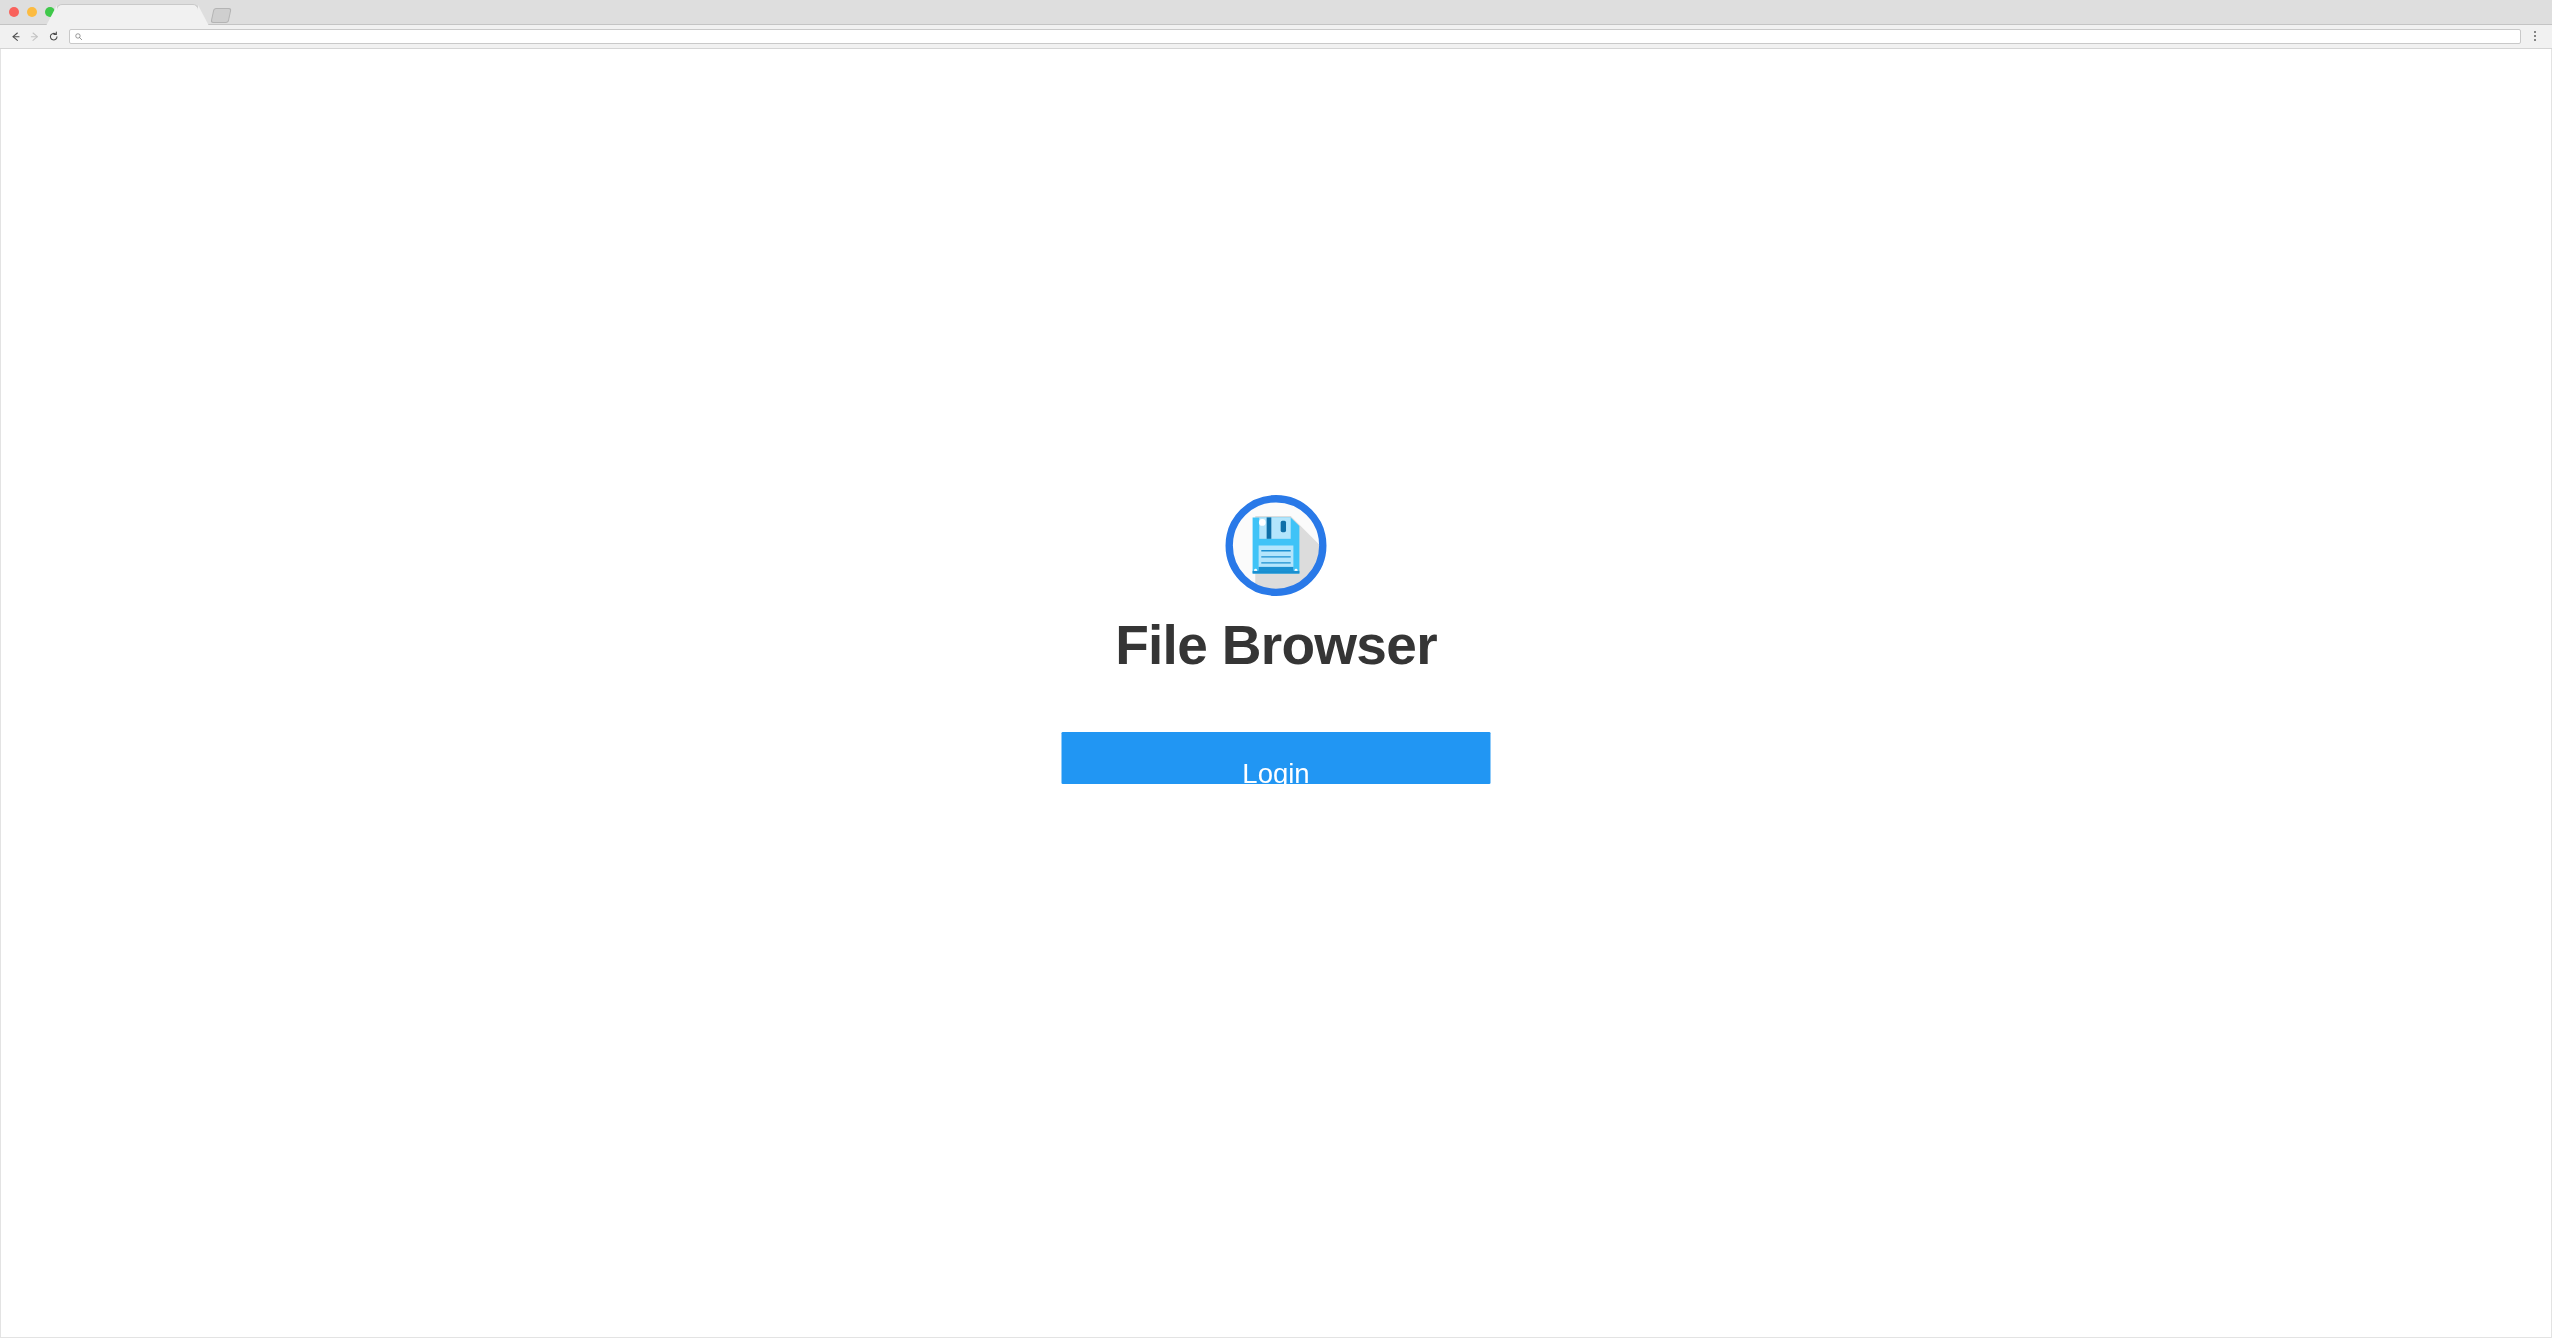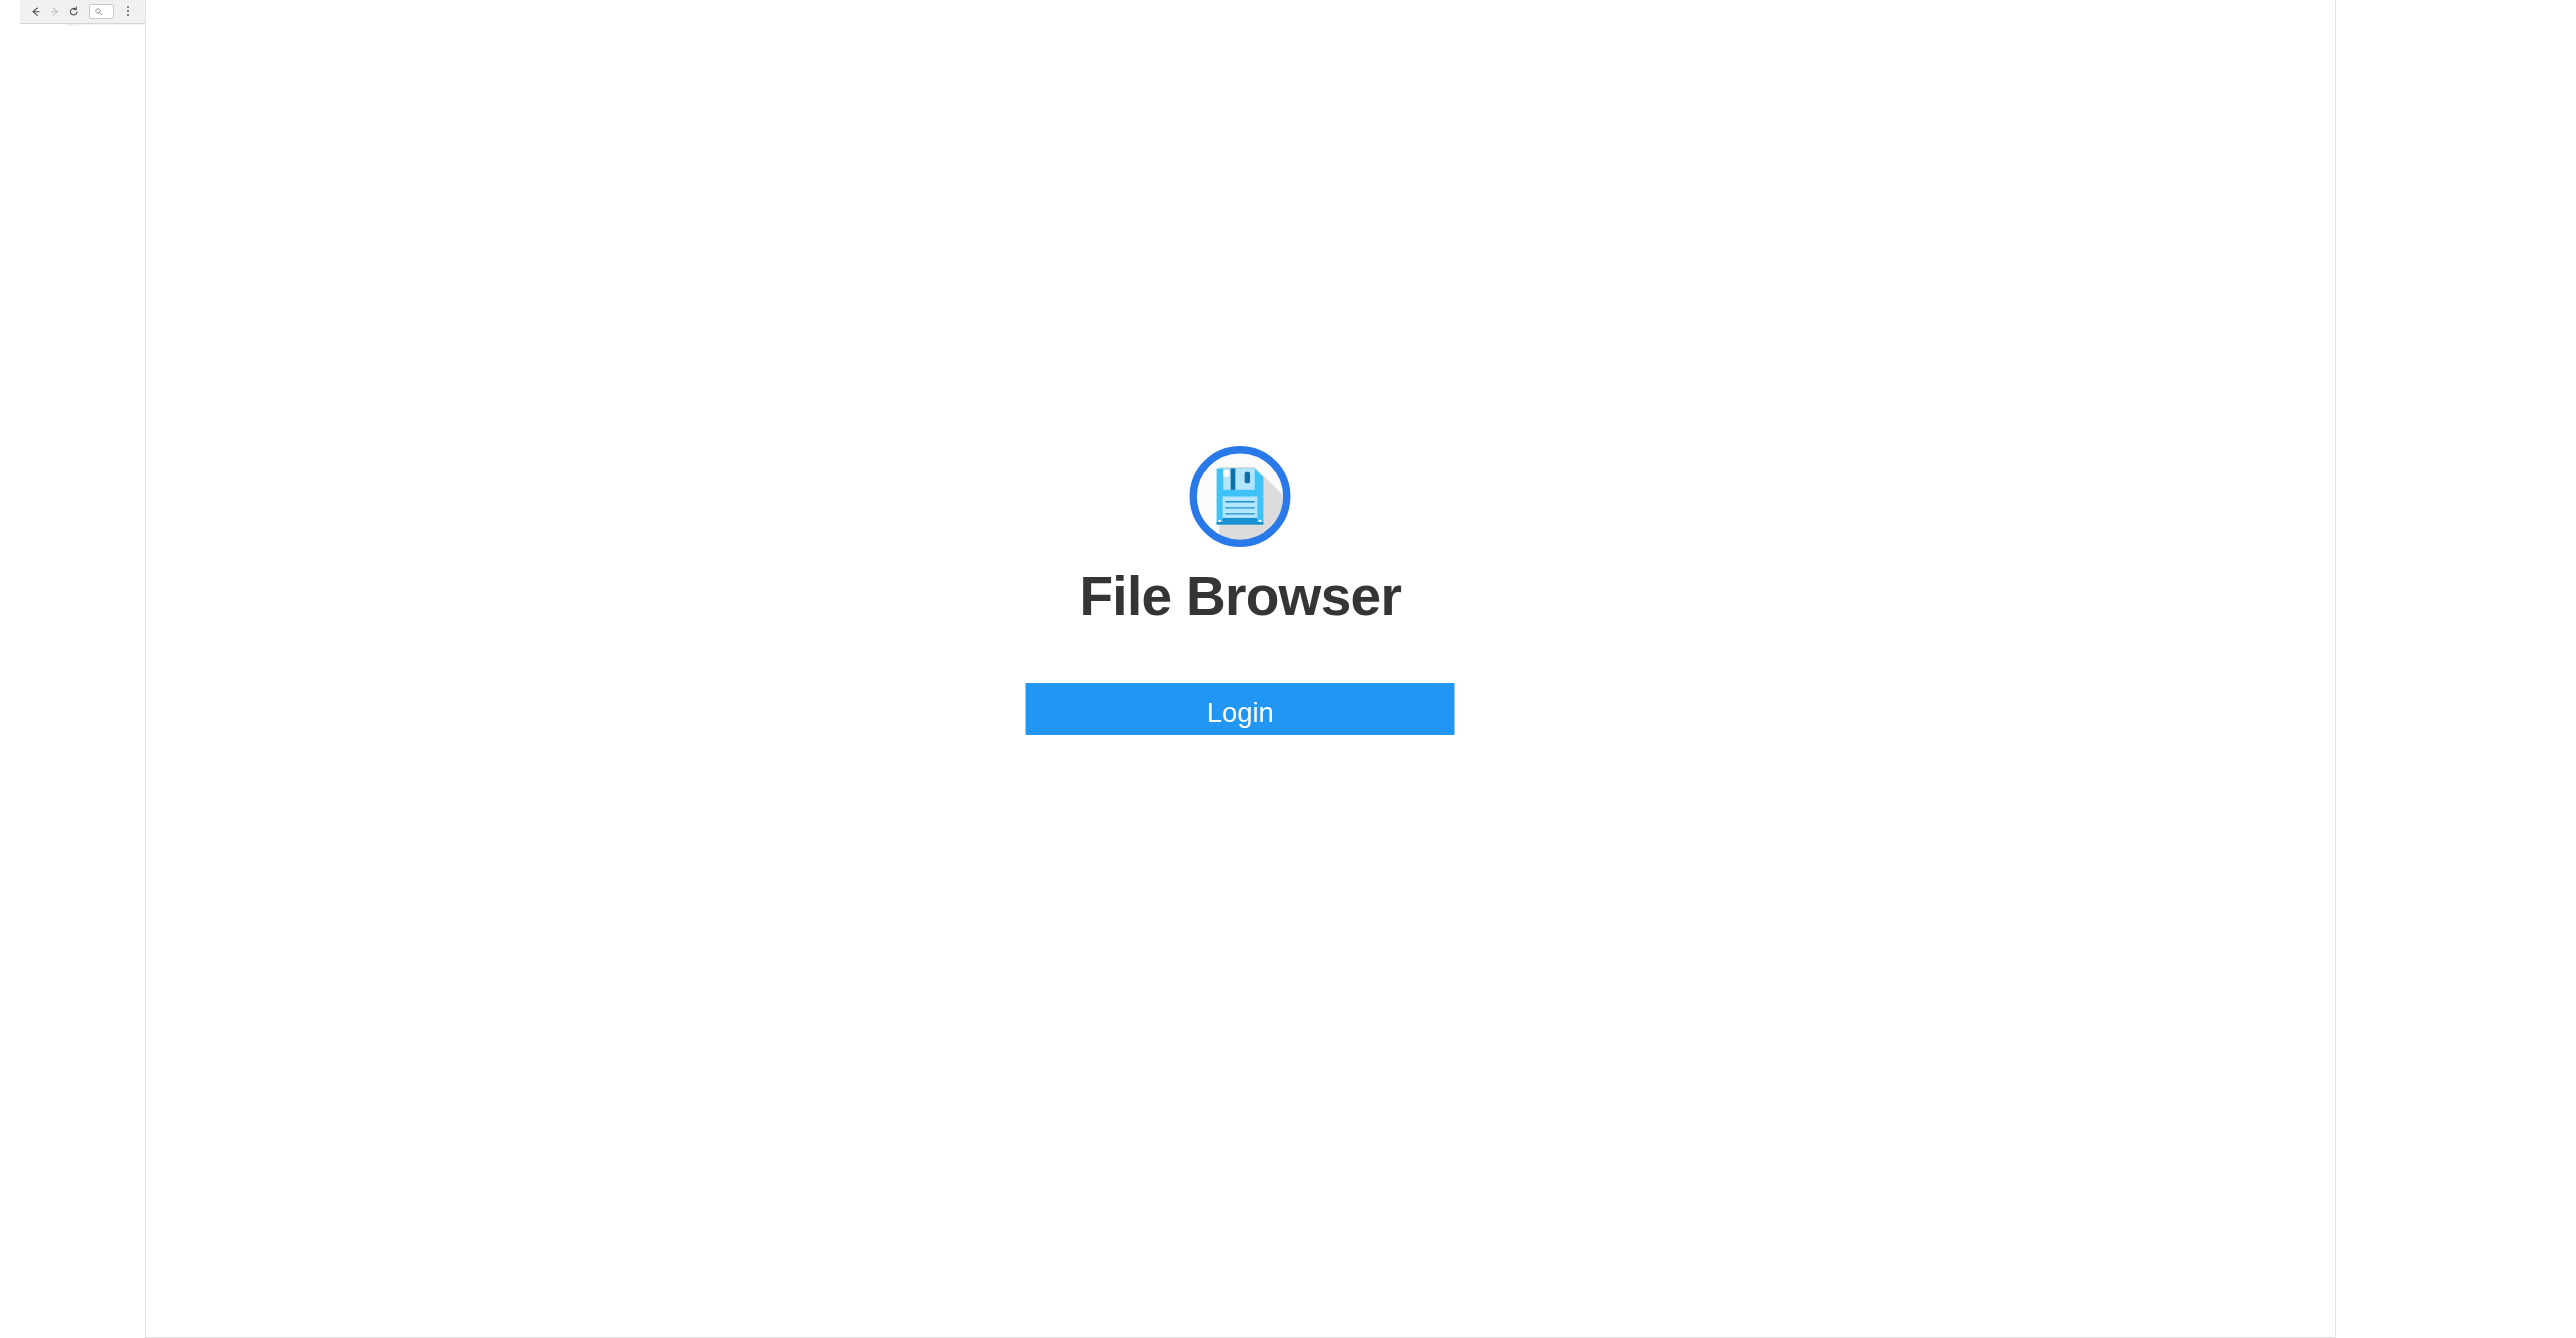--- a/index.html
+++ b/index.html
@@ -12,26 +12,25 @@
     height: 1338px;
     font-family: "Liberation Sans", sans-serif;
     overflow: hidden;
   }
 
   
   .browser-window {
     position: absolute;
     left: 0;
     top: 0;
-    width: 2316px;
+    width: 2552px;
     height: 1338px;
     background: #ffffff;
     display: flex;
-    flex-direction: row;
-    margin-left: 20px;
+    flex-direction: column;
   }
 
   
   .tab-strip {
     position: relative;
     height: 24px;
     background: #dedede;
     border-bottom: 0.7px solid #c4c4c4;
     flex: 0 0 auto;
   }
@@ -235,21 +234,21 @@
     width: 100%;
     height: 52px;
     background: #2196f3;
     border: none;
     color: #ffffff;
     font-size: 27.5px;
     font-family: "Liberation Sans", sans-serif;
     cursor: pointer;
     border-radius: 1.3px;
     line-height: 52px;
-    padding: 4px;
+    padding: 16px;
     text-align: center;
   }
 </style>
 </head>
 <body>
 
 <div class="browser-window">
 
   <div class="tab-strip">
     <div class="traffic-lights">

